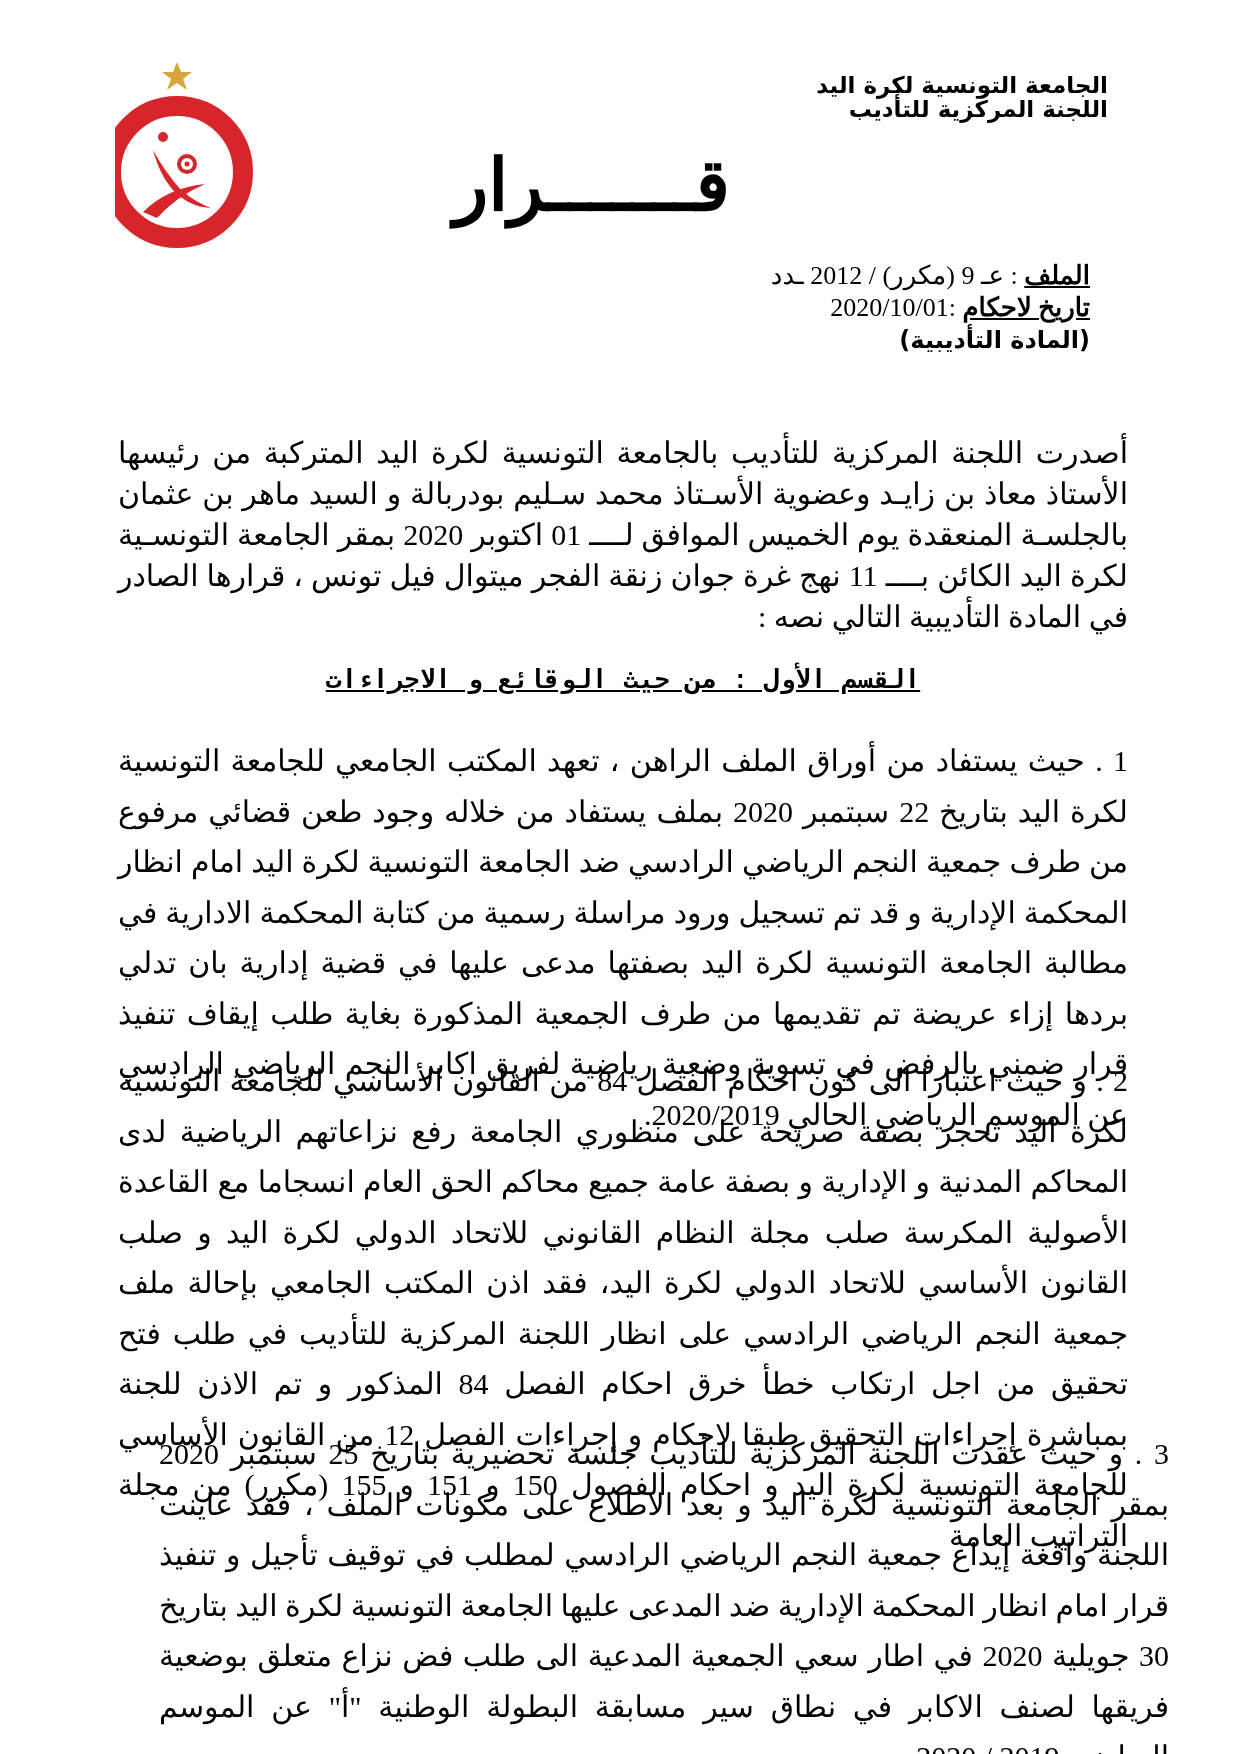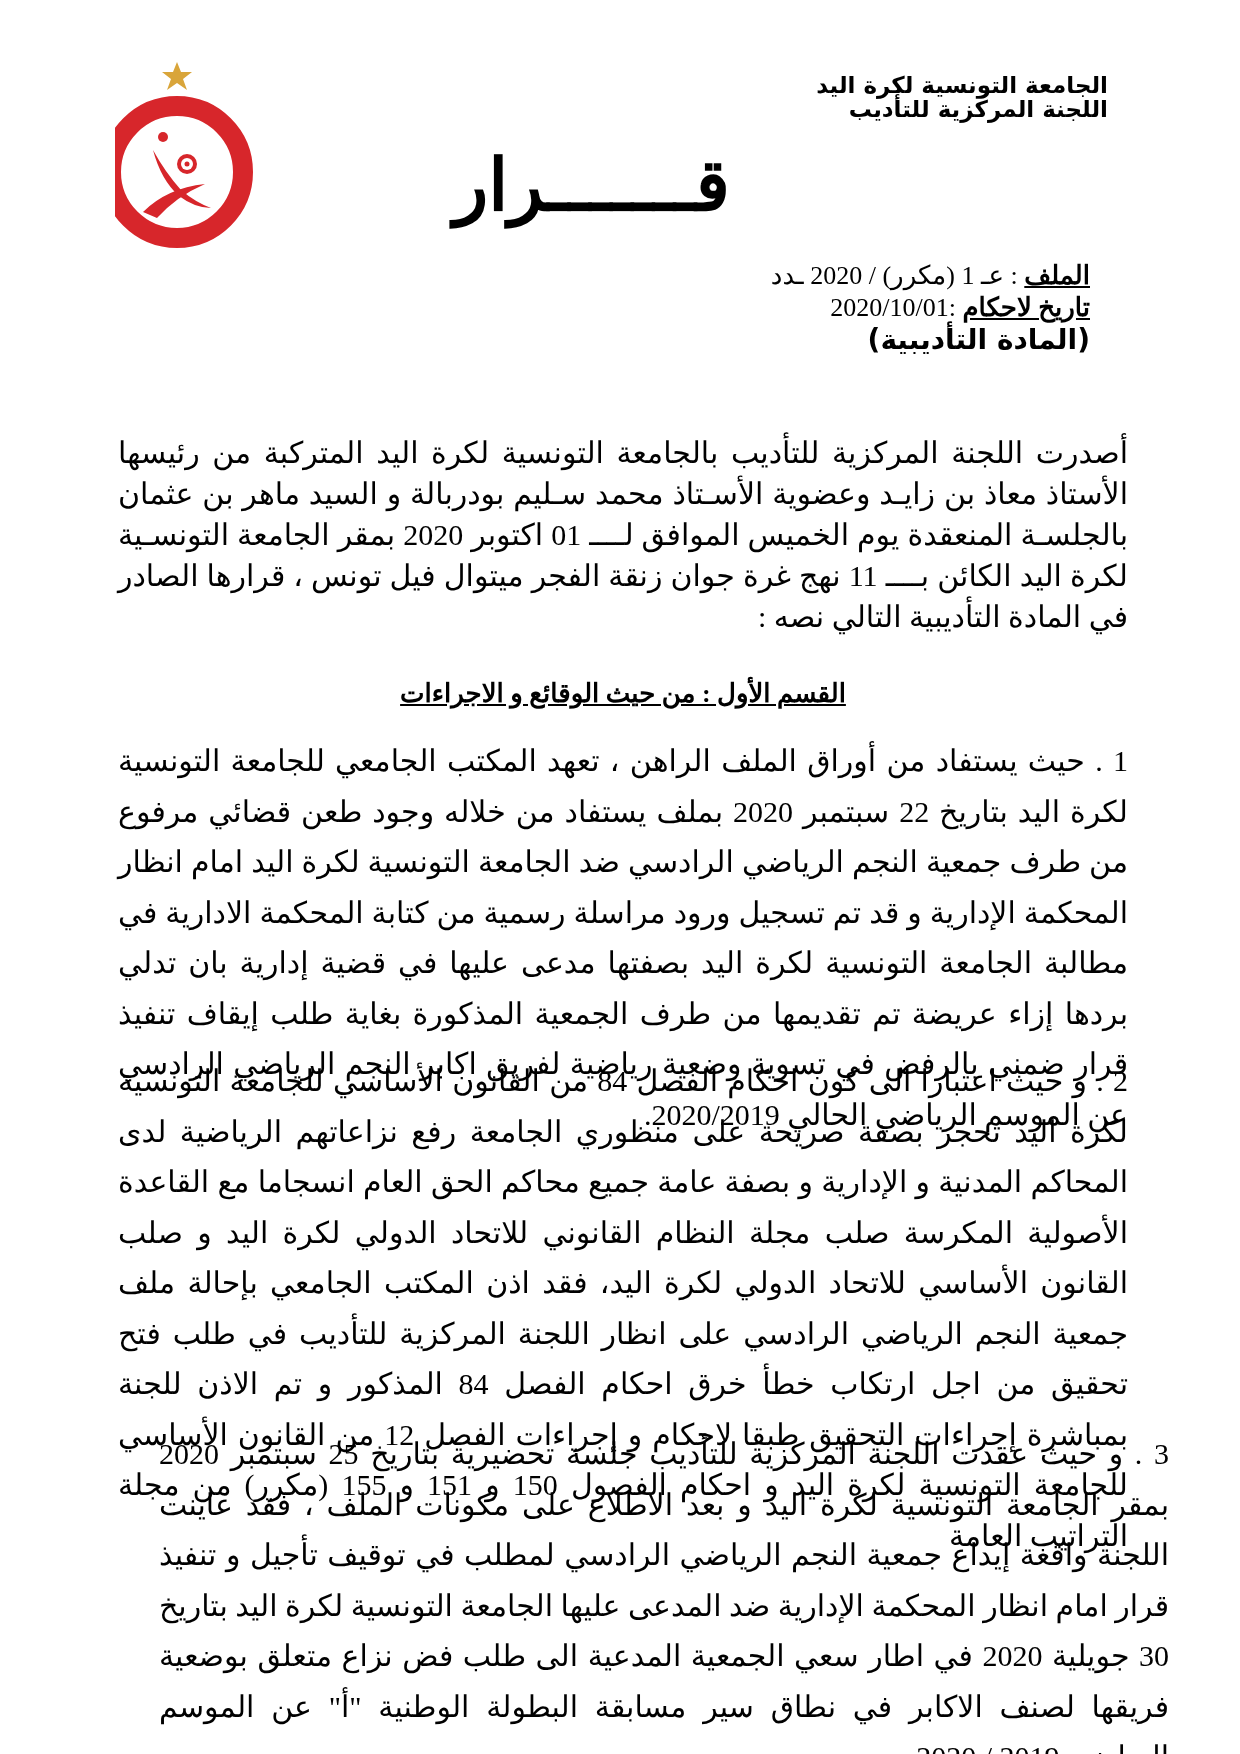--- a/index.html
+++ b/index.html
@@ -6,26 +6,26 @@
   body { width: 1240px; height: 1754px; position: relative; overflow: hidden; color: #000; }
   .page { position: absolute; left: 0; top: 0; width: 1240px; height: 1754px; }
   .header-org { position: absolute; right: 132px; top: 73px; direction: rtl; text-align: right;
     font-family: "DejaVu Sans", sans-serif; font-weight: bold; font-size: 23px; line-height: 24px; }
   .logo { position: absolute; left: 115px; top: 62px; width: 175px; height: 190px; }
   .title { position: absolute; left: 470px; top: 150px; width: 260px; text-align: center; direction: rtl;
     font-family: "DejaVu Serif", serif; font-weight: bold; font-size: 72px; line-height: 70px; letter-spacing: 2px; }
   .meta { position: absolute; right: 150px; top: 260px; direction: rtl; text-align: right;
     font-family: "Liberation Serif", serif; font-size: 26px; line-height: 32px; }
   .meta .lbl { font-weight: bold; text-decoration: underline; margin-top: 41px; }
-  .meta .sub { font-weight: bold; font-family: "DejaVu Sans", sans-serif; font-size: 28px; }
+  .meta .sub { font-weight: bold; font-family: "DejaVu Sans", sans-serif; font-size: 24px; }
   .body-text { position: absolute; left: 118px; width: 1010px; direction: rtl; text-align: justify;
     text-align-last: right; font-family: "Liberation Serif", serif; font-size: 30px; color: #000; }
   .intro { top: 432px; line-height: 41px; }
-  .section-title { position: absolute; left: 118px; width: 1010px; top: 678px; direction: rtl; text-align: center;
-    font-family: Liberation Serif, serif; font-weight: bold; font-size: 26px; text-decoration: underline; }
+  .section-title { position: absolute; left: 118px; width: 1010px; top: 664px; direction: rtl; text-align: center;
+    font-family: Liberation Mono, monospace; font-weight: bold; font-size: 26px; text-decoration: underline; }
   .para { line-height: 50.5px; }
   .p1 { top: 736px; }
   .p2 { top: 1056px; }
   .p3 { top: 1429px; margin-left: 41px; }
 </style>
 </head>
 <body>
 
 <div class="page">
 
@@ -46,21 +46,21 @@
   <div class="header-org">
     <div>الجامعة التونسية لكرة اليد</div>
     <div>اللجنة المركزية للتأديب</div>
   </div>
 
   <div class="title">قـــــــرار</div>
 
   <div class="meta">
     <div>
       <span class="lbl">الملف</span>
-      <span>: عـ 1 (مكرر) / 2020 ـدد</span>
+      <span>: عـ 9 (مكرر) / 2012 ـدد</span>
     </div>
     <div>
       <span class="lbl">تاريخ لاحكام</span>
       <span>:2020/10/01</span>
     </div>
     <div class="sub">(المادة التأديبية)</div>
   </div>
 
   <div class="body-text intro">أصدرت اللجنة المركزية للتأديب بالجامعة التونسية لكرة اليد المتركبة من رئيسها الأستاذ معاذ بن زايـد وعضوية الأسـتاذ محمد سـليم بودربالة و السيد ماهر بن عثمان بالجلسـة المنعقدة يوم الخميس الموافق لــــ 01 اكتوبر 2020 بمقر الجامعة التونسـية لكرة اليد الكائن بــــ 11 نهج غرة جوان زنقة الفجر ميتوال فيل تونس ، قرارها الصادر في المادة التأديبية التالي نصه :</div>
 

